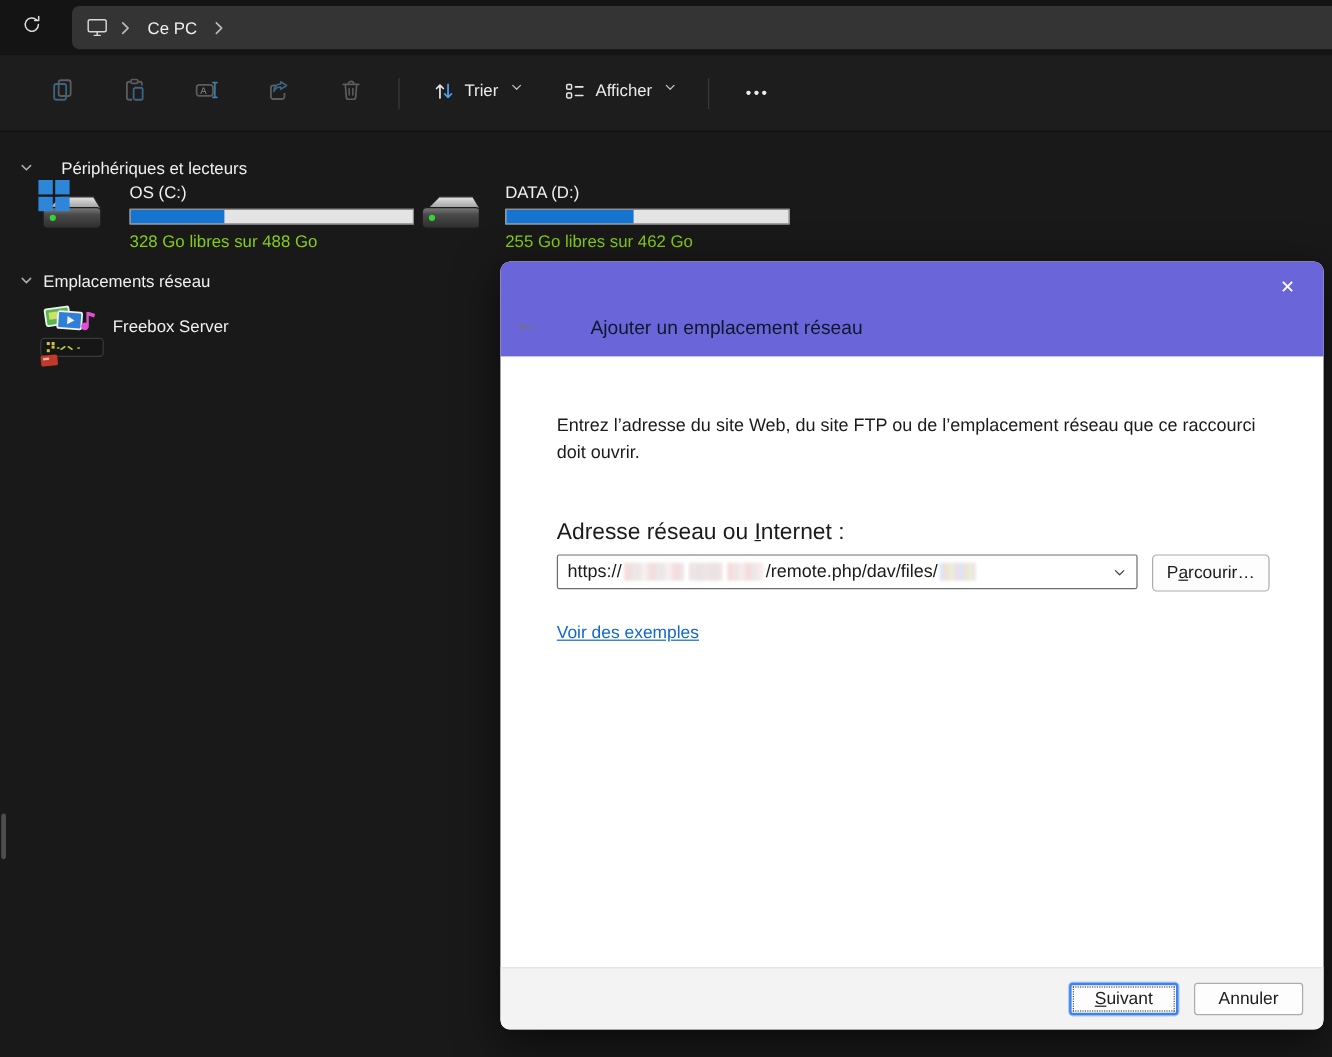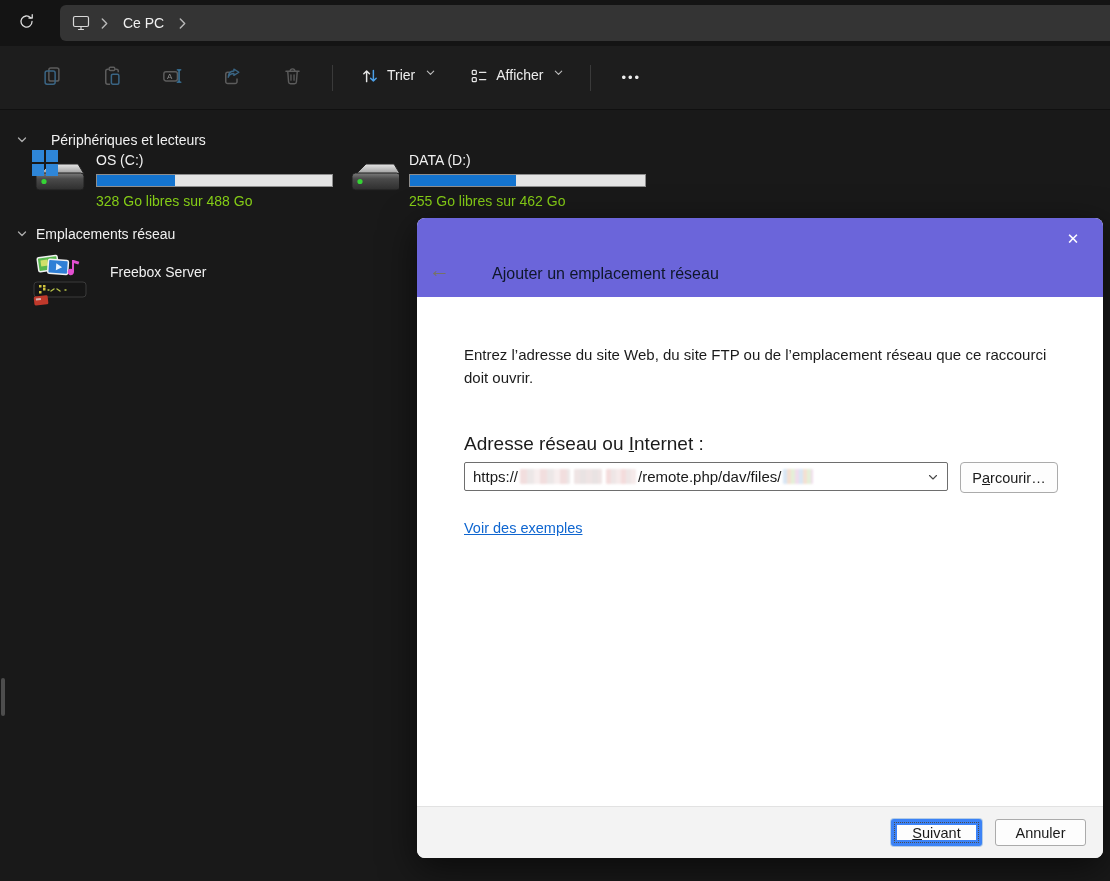--- a/index.html
+++ b/index.html
@@ -18,28 +18,28 @@
   
   .toolbar{position:absolute;left:0;top:46px;width:1110px;height:64px;background:#1d1d1d;border-bottom:1px solid #101010;display:flex;align-items:center;padding-left:30px;box-sizing:border-box;}
   .tb-icon{width:44px;height:40px;display:flex;align-items:center;justify-content:center;border-radius:4px;margin-right:16px;}
   .tb-divider{width:1px;height:26px;background:#3a3a3a;margin:0 18px 0 2px;}
   .tb-menu{display:flex;align-items:flex-start;color:#ececec;font-size:14px;padding:8px 10px;border-radius:4px;margin-right:14px;gap:8px;}
   .tb-menu .chev{margin-left:2px;display:flex;align-items:center;}
   .tb-more{color:#ececec;font-size:13px;letter-spacing:2px;padding:8px 12px;border-radius:4px;}
   
   .section-header{position:absolute;display:flex;align-items:center;gap:8px;color:#f0f0f0;font-size:14px;}
   .section-chevron{display:flex;align-items:center;}
-  .drive-item{position:absolute;display:flex;gap:10px;width:312px;border-radius:4px;}
+  .drive-item{position:absolute;display:flex;gap:22px;width:312px;border-radius:4px;}
   .drive-icon-wrap{position:relative;width:58px;height:52px;flex:0 0 auto;}
   .drive-meta{display:flex;flex-direction:column;}
   .drive-name{color:#f0f0f0;font-size:14px;margin:4px 0 6px 0;}
   .drive-bar{width:237px;height:13px;background:#e4e4e4;border:1px solid #8e8e8e;box-sizing:border-box;}
   .drive-fill{height:100%;background:var(--progress-blue,#1474cf);}
   .drive-free{color:#84cc16;font-size:14px;margin-top:6px;}
-  .net-item{position:absolute;display:flex;gap:20px;border-radius:4px;}
+  .net-item{position:absolute;display:flex;gap:4px;border-radius:4px;}
   .net-label{color:#f0f0f0;font-size:14px;margin-top:12px;}
   .scroll-thumb{position:absolute;left:1px;top:678px;width:4px;height:38px;background:#4d4d4d;border-radius:2px;}
   
   .dialog{position:absolute;left:417px;top:218px;width:686px;height:640px;border-radius:8px;overflow:hidden;background:#ffffff;box-shadow:0 10px 36px rgba(0,0,0,0.6);}
   .dlg-header{position:relative;height:79px;background:var(--accent-purple,#6b65da);}
   .dlg-back{position:absolute;left:12px;top:41px;color:#767267;font-size:21px;line-height:21px;}
   .dlg-title{position:absolute;left:75px;top:47px;color:#0f172a;font-size:16px;}
   .dlg-close{position:absolute;right:16px;top:8px;width:28px;height:26px;display:flex;align-items:center;justify-content:center;color:#ffffff;font-size:15px;border-radius:4px;}
   .dlg-body{padding:28px 40px 0 47px;box-sizing:border-box;}
   .dlg-heading{color:var(--title-blue,#1a5dbb);font-size:19px;font-weight:400;margin:0;}
@@ -52,21 +52,21 @@
   .combo-chev{color:#474747;display:flex;align-items:center;}
   .redacted{display:inline-block;height:15px;border-radius:1px;filter:blur(1.2px);margin:0 2px;vertical-align:-2px;}
   .red-a{width:50px;background:repeating-linear-gradient(90deg,#f2dede 0 7px,#ece7e7 7px 14px,#f7eeee 14px 20px);}
   .red-b{width:28px;background:repeating-linear-gradient(90deg,#efe4e4 0 6px,#e9e3e3 6px 12px);}
   .red-c{width:30px;background:repeating-linear-gradient(90deg,#f4dcdc 0 5px,#eee6e6 5px 10px,#f6eaea 10px 15px);}
   .red-d{width:30px;background:repeating-linear-gradient(90deg,#d8e6f4 0 4px,#f4e0d2 4px 8px,#e4f0d8 8px 12px,#f0dcec 12px 16px);}
   .browse-btn{margin-left:12px;width:98px;height:31px;background:#fdfdfd;border:1px solid #ababab;border-radius:4px;font-size:14.5px;color:#1a1a1a;display:flex;align-items:center;justify-content:center;font-family:"Liberation Sans",sans-serif;}
   .examples-link{display:inline-block;margin-top:27px;color:var(--link-blue,#0f66d0);font-size:14.5px;text-decoration:underline;}
   .dlg-footer{position:absolute;left:0;bottom:0;width:100%;height:52px;background:#f3f3f3;border-top:1px solid #e2e2e2;box-sizing:border-box;display:flex;align-items:center;justify-content:flex-end;gap:13px;padding-right:17px;}
   .btn{height:27px;min-width:91px;background:#fdfdfd;border:1px solid #ababab;border-radius:3px;font-size:14.5px;color:#1a1a1a;display:flex;align-items:center;justify-content:center;box-sizing:border-box;font-family:"Liberation Sans",sans-serif;}
-  .btn.focused{border:6px solid #3b82f6;outline:1px dotted #4c4c4c;outline-offset:-4px;box-shadow:0 0 0 1px rgba(63,134,207,.35);}
+  .btn.focused{border:2px solid #3b82f6;outline:1px dotted #4c4c4c;outline-offset:-4px;box-shadow:0 0 0 1px rgba(63,134,207,.35);}
 </style>
 </head>
 <body>
 
 <div class="topbar">
   <div class="nav-btn">
     <span>
       <svg width="17" height="17" viewBox="0 0 16 16">
           <path d="M13.2 8a5.2 5.2 0 1 1-1.4-3.55" fill="none" stroke="#dcdcdc" stroke-width="1.2" stroke-linecap="round"></path>
           <path d="M13.4 1.6v3.1h-3.1" fill="none" stroke="#dcdcdc" stroke-width="1.2" stroke-linecap="round" stroke-linejoin="round"></path>

